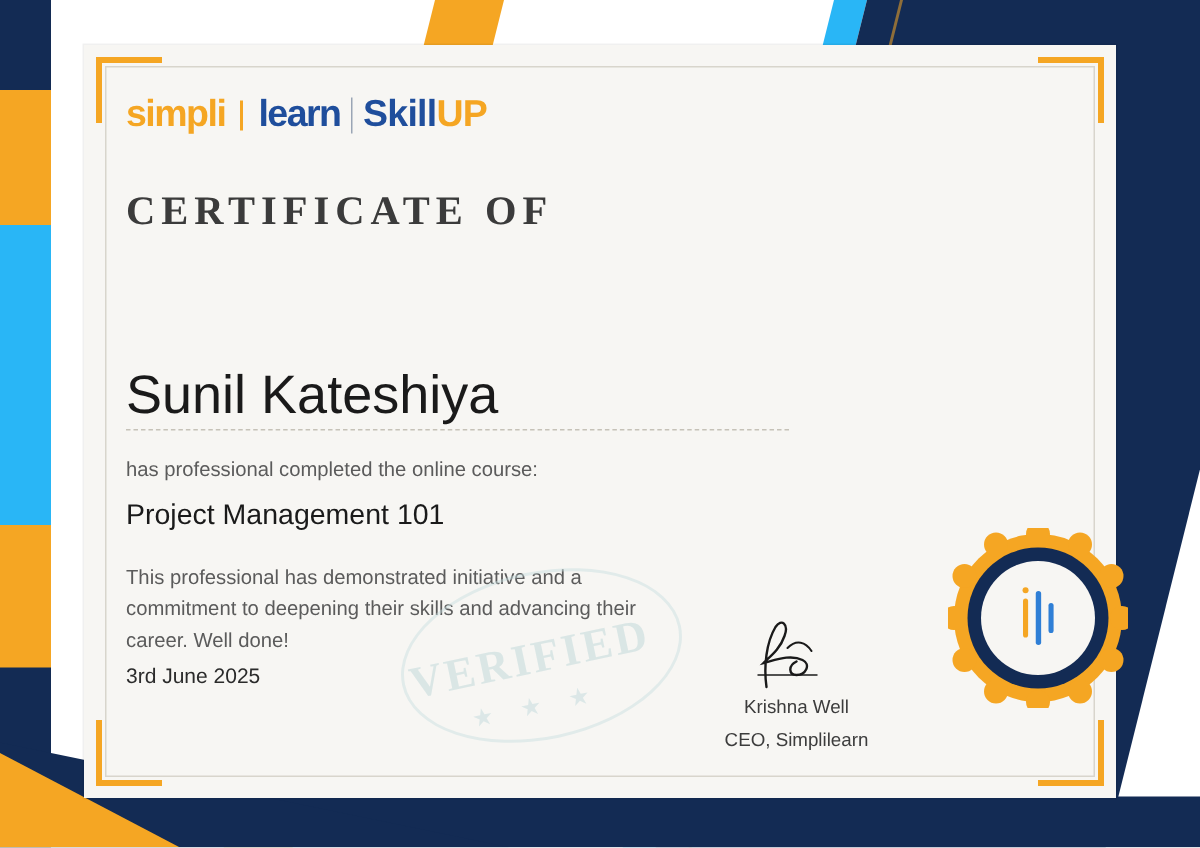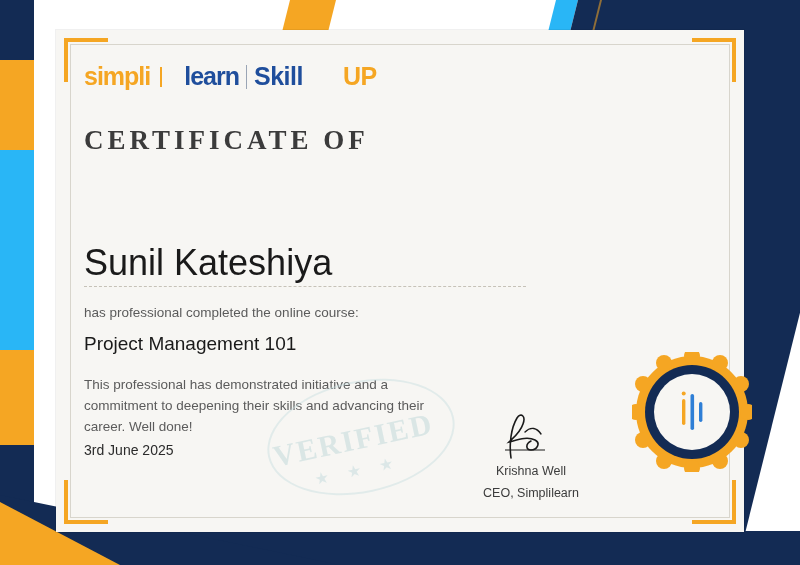--- a/index.html
+++ b/index.html
@@ -149,33 +149,32 @@
     width: 2px; height: 20px;
     background: #f5a623;
     margin: 0 3px;
     vertical-align: middle;
   }
   .logo-learn {
     font-size: 25px;
     font-weight: bold;
     color: #1f4e9c;
     letter-spacing: -1px;
-    margin-left: 12px;
   }
   .logo-divider {
     width: 1px; height: 24px;
     background: #9aa5b5;
   }
   .logo-skillup {
     font-size: 25px;
     font-weight: bold;
     color: #1f4e9c;
     letter-spacing: -.5px;
   }
-  .logo-skillup .up { color: #f5a623; padding-left: 40px; }
+  .logo-skillup .up { color: #f5a623; }
 
   
   .title-1 {
     position: absolute;
     left: 28px; top: 95px;
     font-family: "Liberation Serif", serif;
     font-size: 27px;
     letter-spacing: 4px;
     color: #3b3b3b;
     font-weight: bold;

